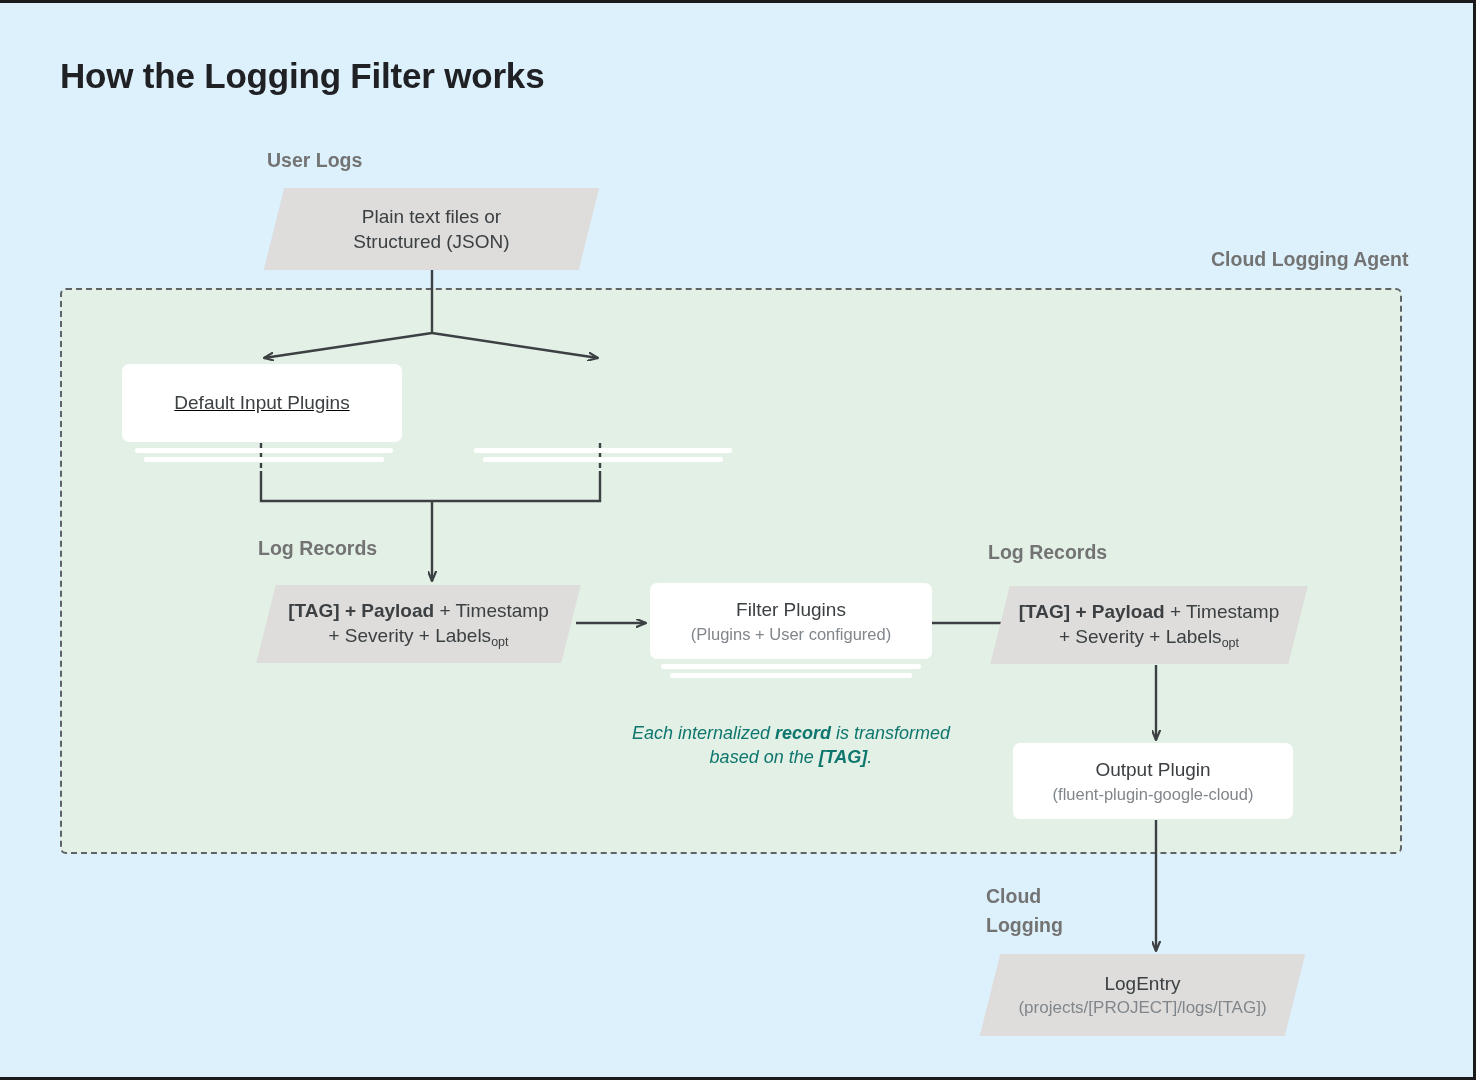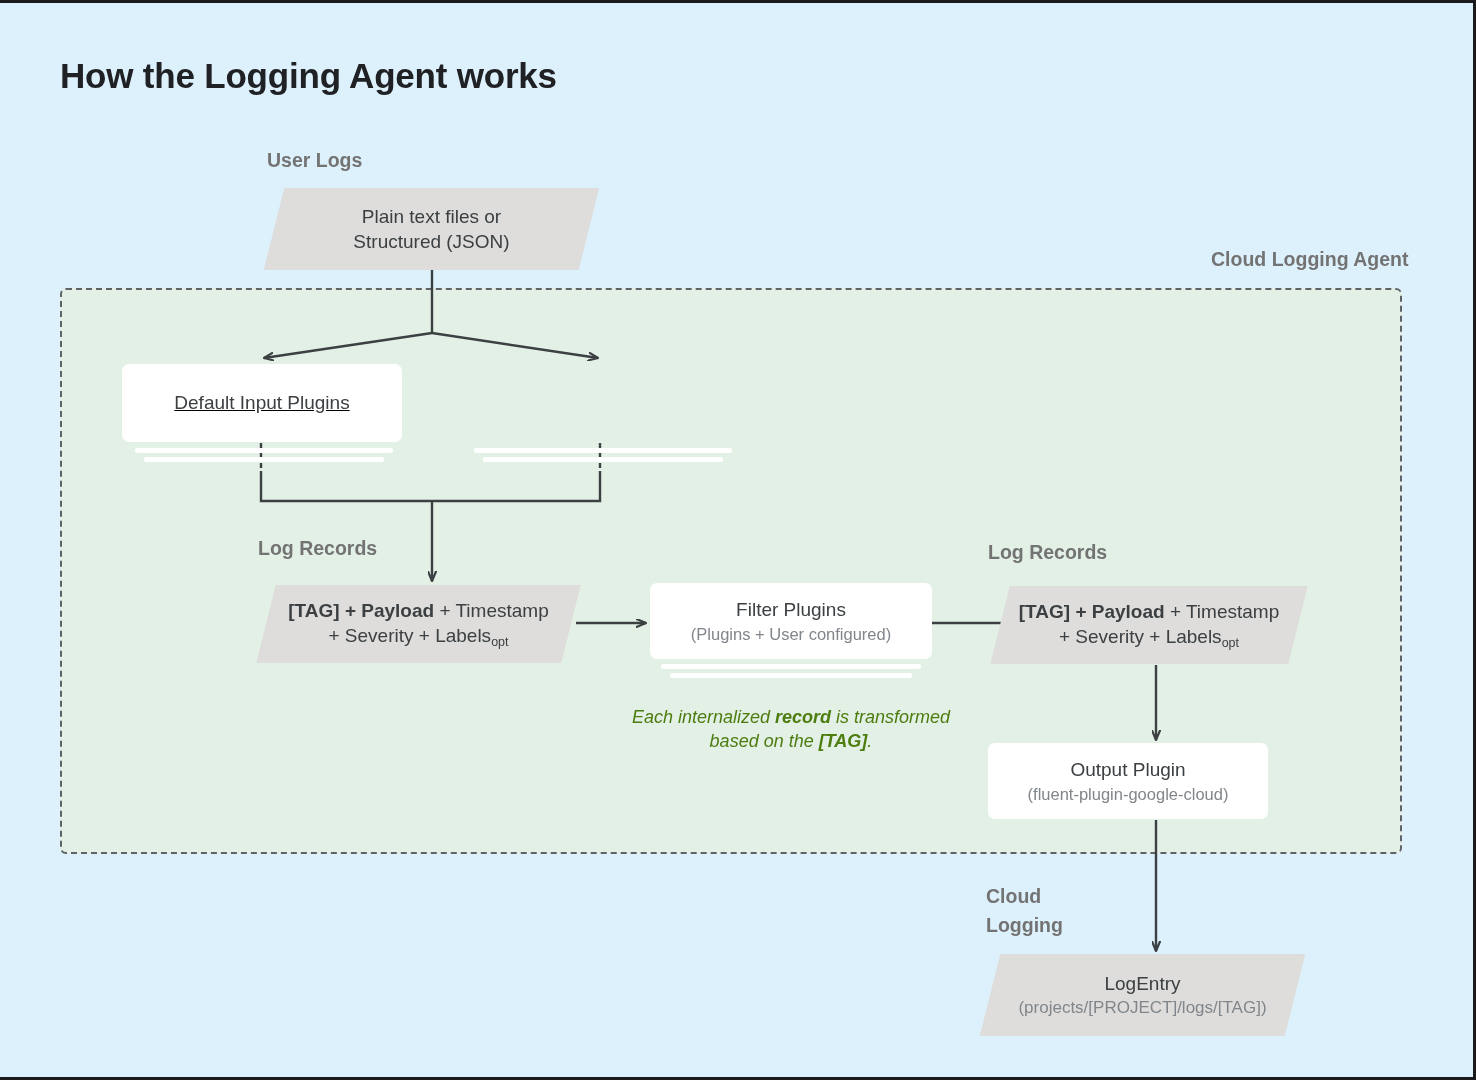--- a/index.html
+++ b/index.html
@@ -141,52 +141,52 @@
   #stack-default-b { left: 144px; top: 454px; width: 240px; height: 5px; }
 
   #card-custom-input { left: 461px; top: 361px; width: 280px; height: 78px; }
   #stack-custom-a { left: 474px; top: 445px; width: 258px; height: 5px; }
   #stack-custom-b { left: 483px; top: 454px; width: 240px; height: 5px; }
 
   #card-filter { left: 650px; top: 580px; width: 282px; height: 76px; align-items: center; }
   #stack-filter-a { left: 661px; top: 661px; width: 260px; height: 5px; }
   #stack-filter-b { left: 670px; top: 670px; width: 242px; height: 5px; }
 
-  #card-output { left: 988px; top: 740px; width: 280px; height: 76px; }
+  #card-output { left: 1013px; top: 740px; width: 280px; height: 76px; }
 
   
   #note-transform {
     position: absolute;
     left: 621px;
-    top: 702px;
+    top: 718px;
     width: 340px;
     text-align: center;
     font-size: 18px;
     font-style: italic;
-    color: #4d7c0f;
+    color: #0f766e;
     line-height: 24px;
   }
   #note-transform b { font-weight: 700; }
 
   
   #connectors {
     position: absolute;
     left: 0;
     top: 0;
     width: 1473px;
     height: 1074px;
     pointer-events: none;
   }
 </style>
 </head>
 <body>
 
 <div id="canvas">
 
-  <div class="page-title">How the Logging Agent works</div>
+  <div class="page-title">How the Logging Filter works</div>
 
   <div id="agent-panel"></div>
 
   <div class="group-label" id="label-user-logs">User Logs</div>
   <div class="group-label" id="label-cloud-agent">Cloud Logging Agent</div>
   <div class="group-label" id="label-log-records-1">Log Records</div>
   <div class="group-label" id="label-log-records-2">Log Records</div>
   <div class="group-label" id="label-cloud-logging">Cloud
 Logging</div>
 

